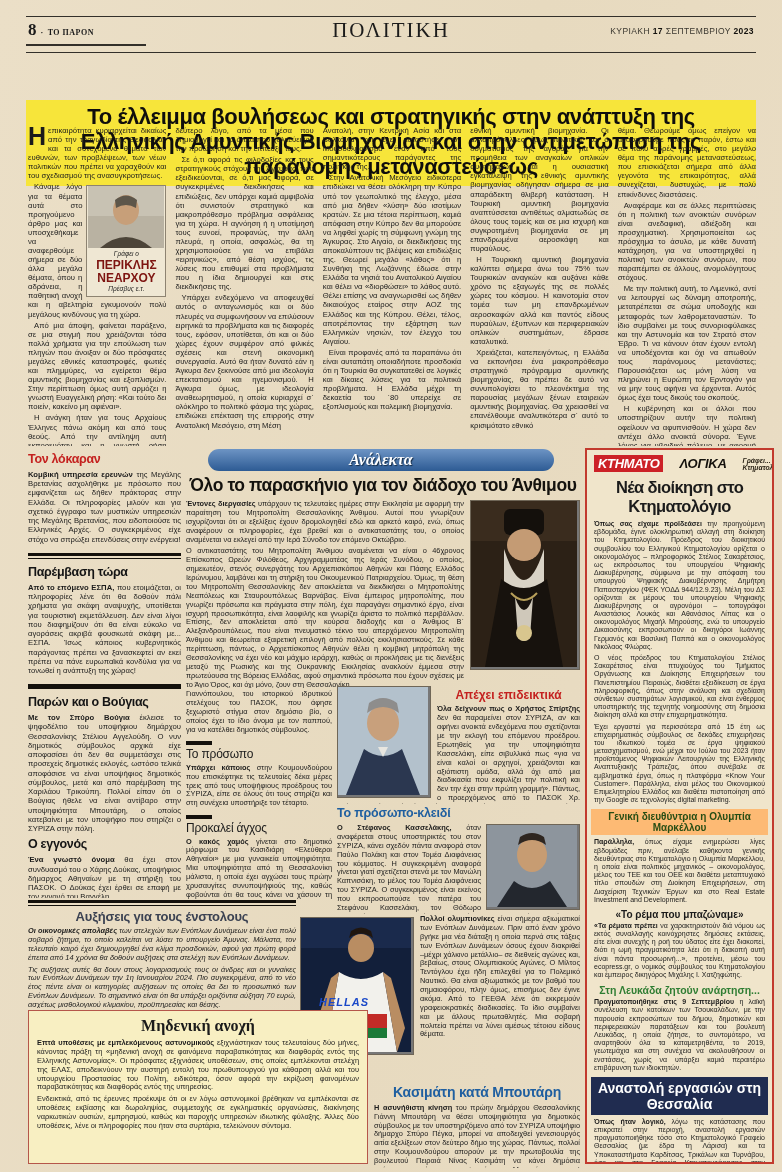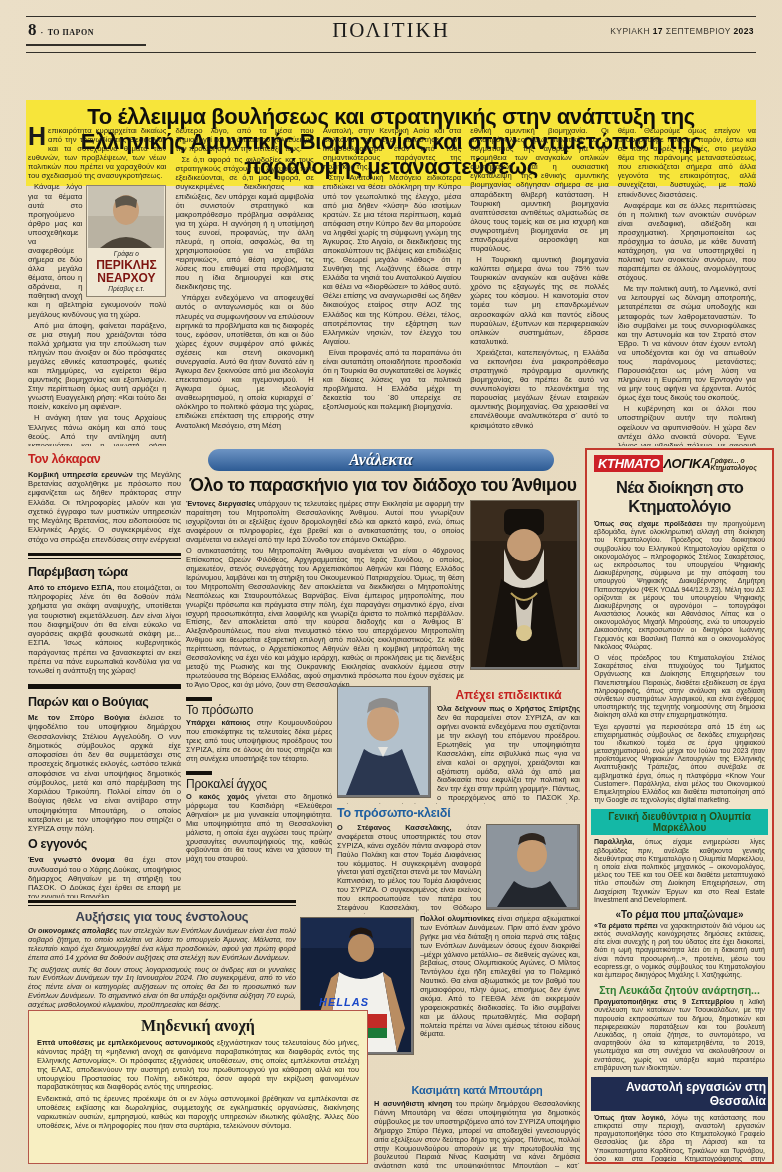--- a/index.html
+++ b/index.html
@@ -64,36 +64,36 @@
   #an-tento{position:absolute;left:300px;top:915px;width:280px;height:166px;overflow:hidden;}
   .blue-h.center{text-align:center;}
   #ph-tentoglou{float:left;width:112px;height:136px;margin:2px 6px 2px 0;}
   #an-afx{position:absolute;left:28px;top:900px;width:268px;height:108px;overflow:hidden;}
   .afx-h{font-size:13px;font-weight:700;color:#3b4252;text-align:center;margin:2px 0 3px;letter-spacing:-0.2px;}
   #an-afx .bodytext{font-style:italic;}
   #an-miden{position:absolute;left:28px;top:1010px;width:340px;height:154px;box-sizing:border-box;
         background:#f8efc2;border:1px solid #b5564a;padding:5px 8px;overflow:hidden;}
   .miden-h{font-family:"Liberation Serif",serif;font-size:16px;font-weight:700;text-align:center;margin:1px 0 4px;}
   #an-kasim{position:absolute;left:374px;top:1084px;width:206px;height:84px;overflow:hidden;}
-  .blue-h.small{font-size:11px;text-align:center;}
+  .blue-h.small{font-size:14px;text-align:center;}
   
   #ktima{position:absolute;left:585px;top:448px;width:189px;height:716px;box-sizing:border-box;
         border:2px solid #c23a2e;background:#f0e5cb;padding:5px 7px;overflow:hidden;}
-  #kt-head{display:flex;align-items:center;gap:0;}
+  #kt-head{display:flex;align-items:center;gap:16px;}
   .kt-brand1{background:#cc2127;color:#fff;font-weight:700;font-style:italic;font-size:13px;
         padding:1px 4px;letter-spacing:-0.3px;}
   .kt-brand2{color:#14110c;font-weight:700;font-style:italic;font-size:13px;letter-spacing:-0.3px;}
   .kt-by{margin-left:auto;font-size:6.8px;font-style:italic;font-weight:700;color:#2b2417;}
   .kt-h1{font-size:16.5px;font-weight:700;text-align:center;letter-spacing:-0.6px;margin:6px 0 4px;}
   #ktima .bodytext{font-size:7px;line-height:1.17;}
-  .kt-h2{background:#14b8a6;color:#274d14;font-size:10px;font-weight:700;text-align:center;
+  .kt-h2{background:#fdba74;color:#274d14;font-size:10px;font-weight:700;text-align:center;
         padding:2px 2px;margin:5px -3px 3px;}
   .kt-h3{font-size:10px;font-weight:700;text-align:center;margin:5px 0 2px;}
   .kt-h4{font-size:10.5px;font-weight:700;color:#2e7d32;text-align:center;margin:5px 0 2px;}
-  .kt-h5{background:#202c50;color:#fff;font-size:12px;font-weight:700;text-align:right;
+  .kt-h5{background:#202c50;color:#fff;font-size:14px;font-weight:700;text-align:center;
         padding:3px 2px;margin:5px -3px 3px;}
   .jersey1{position:absolute;left:18px;top:78px;color:#1a48c8;font-weight:700;font-style:italic;
         font-size:11px;letter-spacing:1px;}
   .jersey2{position:absolute;left:22px;top:108px;color:#ffe94d;background:#1b7a38;font-weight:700;
         font-size:5.5px;padding:1px 3px;}
 </style>
 </head>
 <body>
 
 <div id="page">
@@ -191,20 +191,21 @@
           <path d="M44 96 q9 26 18 0 l-3 40 q-6 8 -12 0 Z" fill="#cfc8ba"></path>
           <circle cx="53" cy="132" r="8" fill="#d8c68e"></circle>
           <path d="M40 92 q13 14 26 0" stroke="#b79f59" stroke-width="2" fill="none"></path>
         </svg>
     </div>
     <p><b>Έντονες διεργασίες</b><span> υπάρχουν τις τελευταίες ημέρες στην Εκκλησία με αφορμή την παραίτηση του Μητροπολίτη Θεσσαλονίκης Άνθιμου. Αυτοί που γνωρίζουν ισχυρίζονται ότι οι εξελίξεις έχουν δρομολογηθεί εδώ και αρκετό καιρό, ενώ, όπως αναφέρουν οι πληροφορίες, έχει βρεθεί και ο αντικαταστάτης του, ο οποίος αναμένεται να εκλεγεί από την Ιερά Σύνοδο τον επόμενο Οκτώβριο.</span></p>
     <p>Ο αντικαταστάτης του Μητροπολίτη Άνθιμου αναμένεται να είναι ο 46χρονος Επίσκοπος Ωρεών Φιλόθεος, Αρχιγραμματέας της Ιεράς Συνόδου, ο οποίος, σημειωτέον, στενός συνεργάτης του Αρχιεπισκόπου Αθηνών και Πάσης Ελλάδος Ιερώνυμου, λαμβάνει και τη στήριξη του Οικουμενικού Πατριαρχείου. Όμως, τη θέση του Μητροπολίτη Θεσσαλονίκης δεν αποκλείεται να διεκδικήσει ο Μητροπολίτης Νεαπόλεως και Σταυρουπόλεως Βαρνάβας. Είναι έμπειρος μητροπολίτης, που γνωρίζει πρόσωπα και πράγματα στην πόλη, έχει παραγάγει σημαντικό έργο, είναι ισχυρή προσωπικότητα, είναι λαοφιλής και γνωρίζει άριστα το πολιτικό περιβάλλον. Επίσης, δεν αποκλείεται από την κούρσα διαδοχής και ο Άνθιμος Β΄ Αλεξανδρουπόλεως, που είναι πνευματικό τέκνο του απερχόμενου Μητροπολίτη Άνθιμου και θεωρείται εξαιρετική επιλογή από πολλούς εκκλησιαστικούς. Σε κάθε περίπτωση, πάντως, ο Αρχιεπίσκοπος Αθηνών θέλει η κομβική μητρόπολη της Θεσσαλονίκης να έχει νέο και μάχιμο ιεράρχη, καθώς οι προκλήσεις με τις διενέξεις μεταξύ της Ρωσικής και της Ουκρανικής Εκκλησίας ανακλούν έμμεσα στην πρωτεύουσα της Βόρειας Ελλάδας, αφού σημαντικά πρόσωπα που έχουν σχέσεις με το Άγιο Όρος, και όχι μόνο, ζουν στη Θεσσαλονίκη.</p>
   </div>
 
   <div id="an-cont" class="bodytext">
+    <p>Γιαννόπουλου, του ιστορικού ιδρυτικού στελέχους του ΠΑΣΟΚ, που άφησε ξεχωριστό στίγμα στον δημόσιο βίο, ο οποίος έχει το ίδιο όνομα με τον παππού, για να κατέλθει δημοτικός σύμβουλος.</p>
     <div class="minibar"></div>
     <div class="ct-h">Το πρόσωπο</div>
     <p><b>Υπάρχει κάποιος</b><span> στην Κουμουνδούρου που επισκέφτηκε τις τελευταίες δέκα μέρες τρεις από τους υποψήφιους προέδρους του ΣΥΡΙΖΑ, είπε σε όλους ότι τους στηρίζει και στη συνέχεια υποστήριξε τον τέταρτο.</span></p>
     <div class="minibar"></div>
     <div class="ct-h">Προκαλεί άγχος</div>
     <p><b>Ο κακός χαμός</b><span> γίνεται στο δημοτικό μόρφωμα του Κασιδιάρη «Ελεύθεροι Αθηναίοι» με μια γυναικεία υποψηφιότητα. Μια υποψηφιότητα από τη Θεσσαλονίκη μάλιστα, η οποία έχει αγχώσει τους πρώην χρυσαυγίτες συνυποψήφιούς της, καθώς φοβούνται ότι θα τους κάνει να χάσουν τη μάχη του σταυρού.</span></p>
   </div>
 
   <div id="an-apexei" class="bodytext">
     <div id="ph-spirtzis" class="photo">

